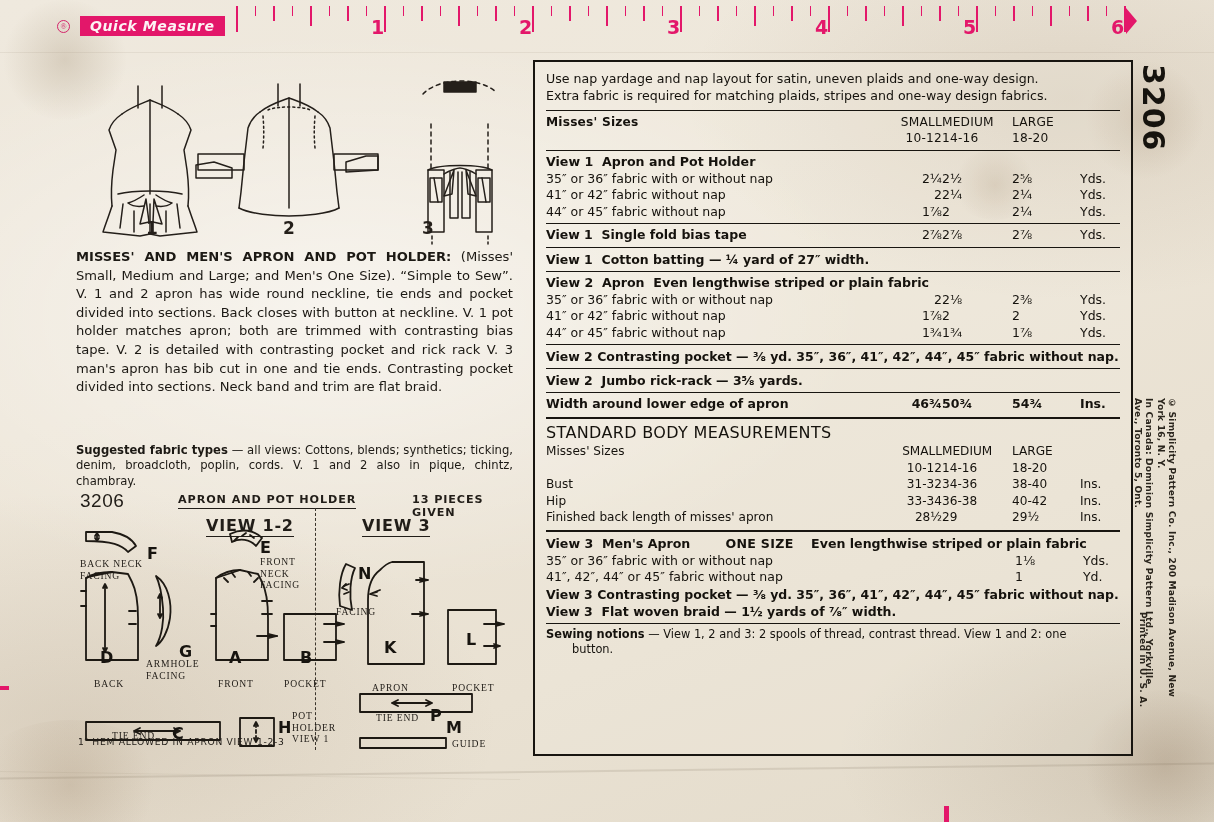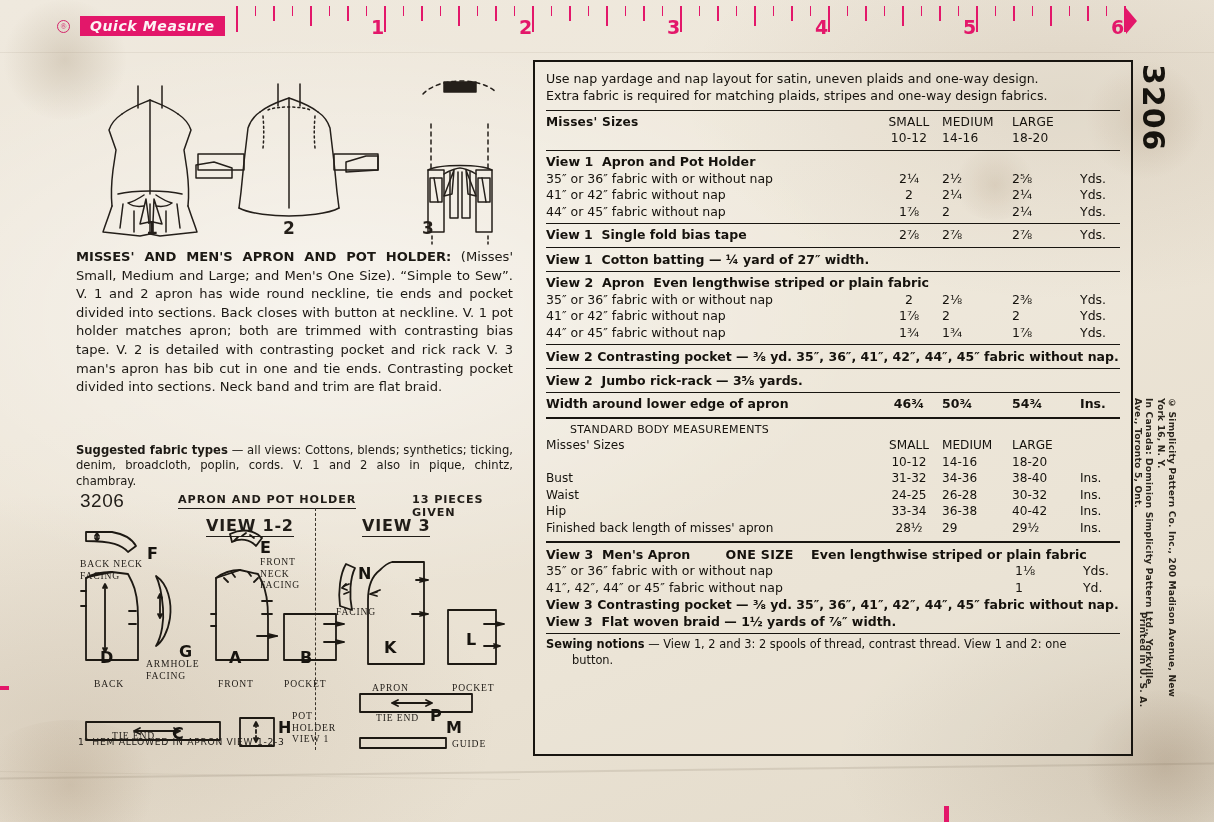--- a/index.html
+++ b/index.html
@@ -228,31 +228,31 @@
   .rule-thick { border-top: 2.2px solid #181510; margin: 4px 0 4px 0; }
 
   table.fab {
     width: 100%;
     border-collapse: collapse;
     font-size: 12.5px;
     line-height: 16.6px;
   }
   table.fab td { padding: 0; vertical-align: baseline; white-space: nowrap; }
   td.lbl   { width: 330px; }
-  td.c1    { width: 66px;  text-align: center; }
+  td.c1    { width: 66px;  text-align: right; }
   td.c2    { width: 70px;  text-align: left; }
   td.c3    { width: 68px;  text-align: left; }
   td.unit  { text-align: left; }
   .bold    { font-weight: bold; }
   .sz-head { font-size: 12.2px; letter-spacing: 0.2px; }
   .viewrow { font-weight: bold; font-size: 12.6px; }
   .viewrow .norm { font-weight: bold; }
   .full    { font-size: 12.5px; line-height: 17px; }
   .smeas   { font-size: 12.1px; line-height: 16.6px; }
-  .smeas-head { font-size: 11px; letter-spacing: 0.35px; margin-left: 24px; }
+  .smeas-head { font-size: 16px; letter-spacing: 0.35px; }
   .notions { font-size: 11.4px; line-height: 15.5px; margin-top: 2px; }
   .notions b { font-weight: bold; }
   .indent { padding-left: 26px; }
   .onesize { font-weight: bold; letter-spacing: 0.3px; }
 </style>
 </head>
 <body>
 
 <div id="envelope">
 
@@ -670,27 +670,20 @@
         <td class="unit"></td>
       </tr>
       <tr>
         <td class="lbl smeas">Bust</td>
         <td class="c1 smeas">31-32</td>
         <td class="c2 smeas">34-36</td>
         <td class="c3 smeas">38-40</td>
         <td class="unit smeas">Ins.</td>
       </tr>
       <tr>
-        <td class="lbl smeas">Waist</td>
-        <td class="c1 smeas">24-25</td>
-        <td class="c2 smeas">26-28</td>
-        <td class="c3 smeas">30-32</td>
-        <td class="unit smeas">Ins.</td>
-      </tr>
-      <tr>
         <td class="lbl smeas">Hip</td>
         <td class="c1 smeas">33-34</td>
         <td class="c2 smeas">36-38</td>
         <td class="c3 smeas">40-42</td>
         <td class="unit smeas">Ins.</td>
       </tr>
       <tr>
         <td class="lbl smeas">Finished back length of misses' apron</td>
         <td class="c1 smeas">28½</td>
         <td class="c2 smeas">29</td>

